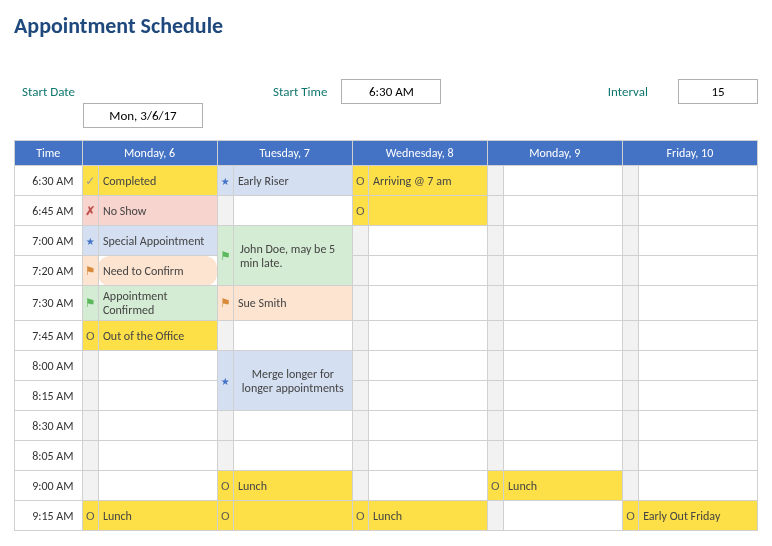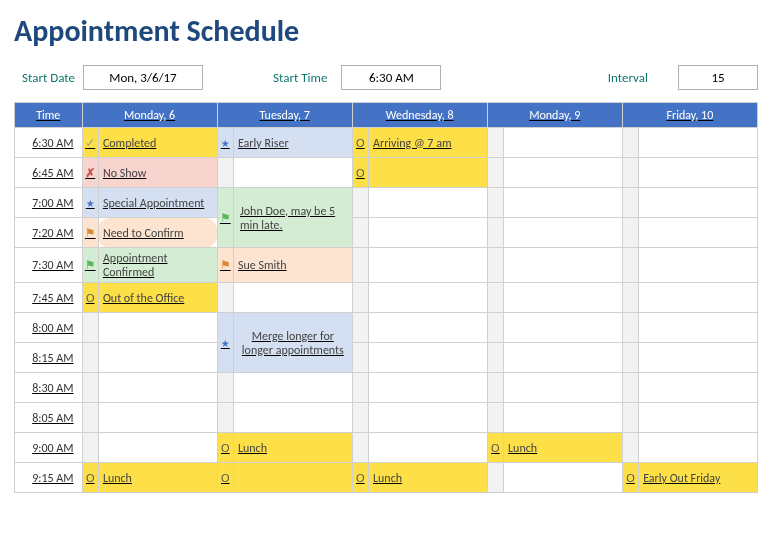--- a/index.html
+++ b/index.html
@@ -1,28 +1,28 @@
 <!DOCTYPE html>
 <html><head>
 <meta charset="utf-8">
 <style>
 * { box-sizing: border-box; margin: 0; padding: 0; }
 body { font-family: Calibri, 'Segoe UI', Arial, sans-serif; background: #fff; padding: 12px 14px; width: 772px; }
-.title { color: #1f497d; font-size: 30px; font-weight: bold; margin-bottom: 16px; }
+.title { color: #1f497d; font-size: 22px; font-weight: bold; margin-bottom: 16px; }
 .controls { display: flex; align-items: center; gap: 8px; margin-bottom: 12px; font-size: 13px; }
 .controls .lbl { color: #0f766e; margin-left: 14px; }
 .controls .lbl:first-child { margin-left: 8px; }
 .controls input { border: 1px solid #b0b0b0; padding: 4px 8px; font-family: inherit; font-size: 13px; text-align: center; }
-.controls .date-input { width: 120px; }
+.controls .date-input { width: 120px; margin-top: 48px; }
 .controls .time-input { width: 100px; margin-left: 6px; }
 .controls .interval-input { width: 80px; margin-left: 22px; }
 .spacer { flex: 1; }
 .spacer-sm { width: 40px; }
 
-table { border-collapse: collapse; width: 744px; table-layout: fixed; text-decoration: underline; }
+table { border-collapse: collapse; width: 744px; table-layout: fixed; }
 th, td { border: 1px solid #d0d0d0; font-size: 12px; vertical-align: middle; }
 thead th { background: #4472c4; color: #fff; font-weight: normal; padding: 5px 4px; text-align: center; }
 .time-col { width: 66px; }
 .icon-col { width: 16px; }
 .day-col { width: 116px; }
 
 tbody td { height: 30px; padding: 3px 4px; }
 tbody td.time-cell { text-align: right; padding-right: 8px; background: #fff; color: #333; }
 tbody td.icon-cell { text-align: center; padding: 0; font-size: 12px; }
 tbody td.content-cell { color: #444; }

